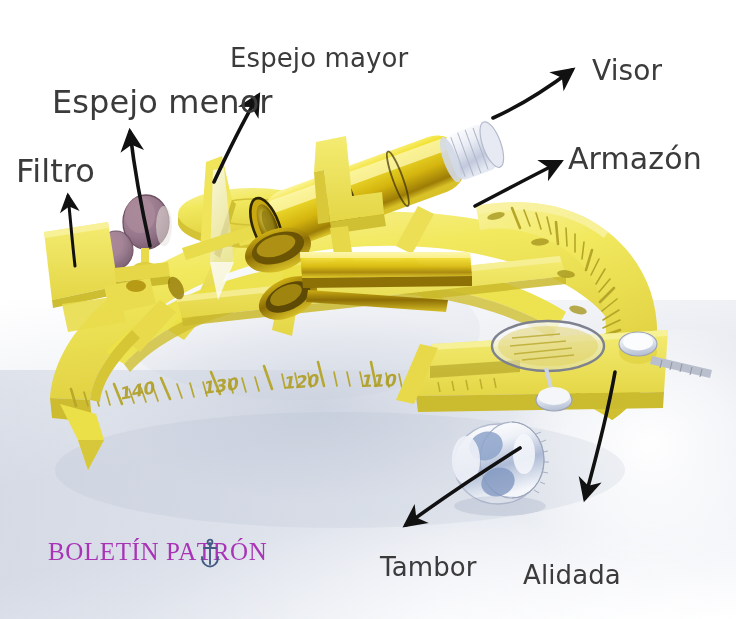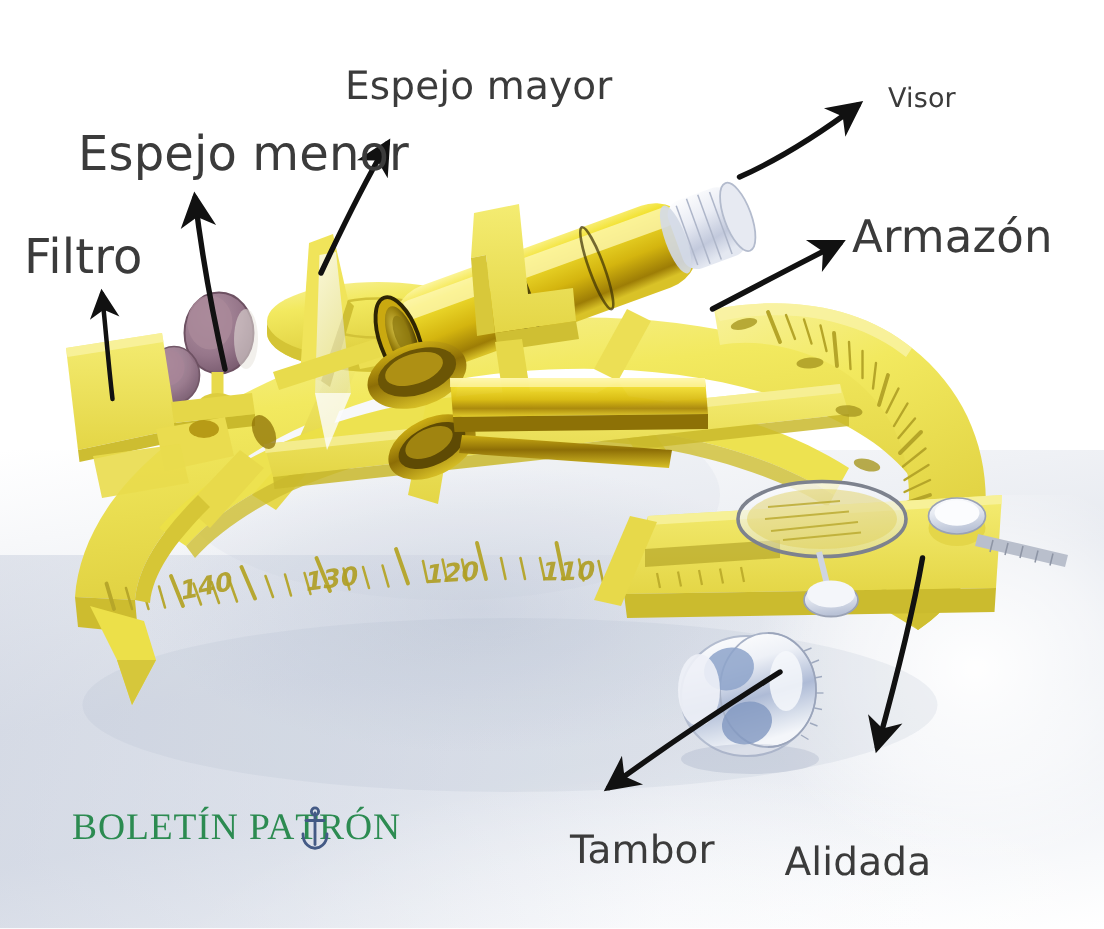--- a/index.html
+++ b/index.html
@@ -52,33 +52,33 @@
     color:#3b3b3b;
     font-family:"DejaVu Sans", sans-serif;
     font-weight:400;
     white-space:nowrap;
     letter-spacing:0.1px;
     line-height:1;
   }
   .lbl-espejo-menor{left:52px;top:86px;font-size:32px;}
   .lbl-espejo-mayor{left:214px;top:45px;font-size:26px;margin-left:16px;}
   .lbl-filtro{left:16px;top:155px;font-size:32px;}
-  .lbl-visor{left:592px;top:57px;font-size:18px;}
+  .lbl-visor{left:592px;top:57px;font-size:28px;}
   .lbl-armazon{left:568px;top:144px;font-size:30px;}
   .lbl-tambor{left:344px;top:554px;font-size:26px;margin-left:36px;}
   .lbl-alidada{left:523px;top:562px;font-size:26px;}
 
   
   .watermark{
     position:absolute;
     left:48px;top:538px;
     font-family:"Liberation Serif","DejaVu Serif",serif;
     font-size:25px;
     letter-spacing:0.6px;
-    color:#15803d;
+    color:#a21caf;
     opacity:0.88;
     white-space:nowrap;
     display:flex;
     align-items:baseline;
   }
   .watermark .wm-anchor{
     position:relative;
     display:inline-block;
     width:0;height:0;
   }

